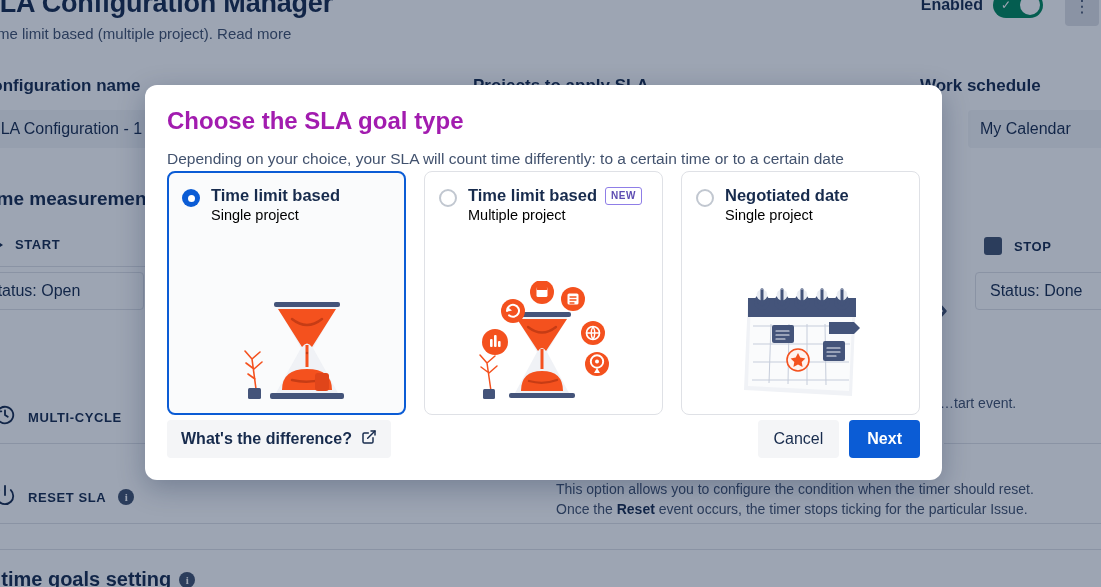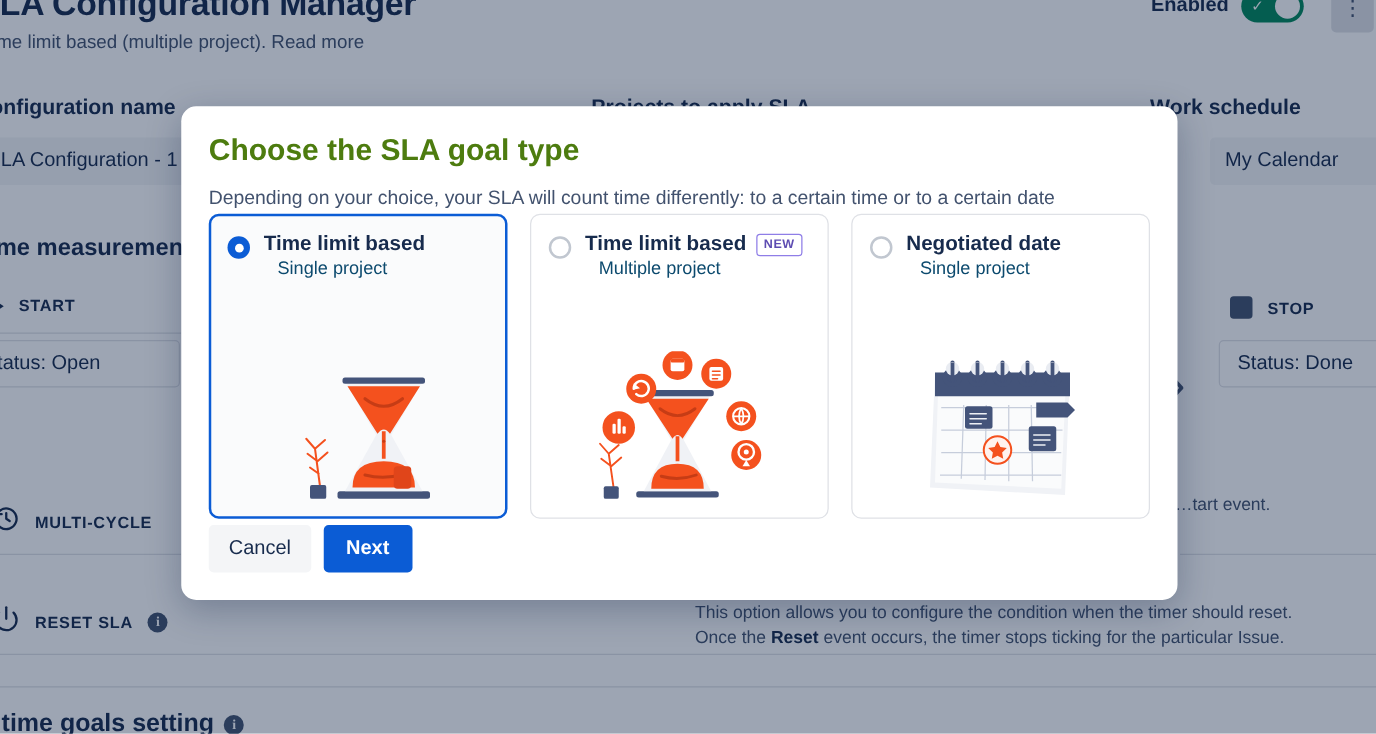--- a/index.html
+++ b/index.html
@@ -113,21 +113,21 @@
 
   
   .modal {
     position: absolute; left: 145px; top: 85px;
     width: 797px; height: 395px;
     background: #ffffff; border-radius: 12px;
     box-shadow: 0 8px 28px rgba(9,30,66,0.28);
     z-index: 100; padding: 22px 22px 0 22px;
   }
   .modal-title {
-    font-size: 24px; font-weight: bold; color: #4d7c0f; margin-bottom: 12px;
+    font-size: 24px; font-weight: bold; color: #a21caf; margin-bottom: 12px;
   }
   .modal-desc {
     font-size: 15.5px; color: #42526E; line-height: 1.55; max-width: 745px;
   }
   .cards { display: flex; gap: 18px; }
   .card {
     width: 240px; height: 244px; border-radius: 8px;
     border: 1px solid #DFE1E6; background: #ffffff;
     padding: 14px 14px 0 14px; position: relative;
   }
@@ -148,21 +148,21 @@
   .card-titles { min-width: 0; }
   .card-title {
     font-size: 16.5px; font-weight: bold; color: #172B4D;
     display: flex; align-items: center; gap: 8px; white-space: nowrap;
   }
   .badge-new {
     font-size: 10px; font-weight: bold; letter-spacing: 0.5px;
     color: #5E4DB2; border: 1px solid #8F7EE7; border-radius: 3px;
     padding: 1px 5px; line-height: 14px;
   }
-  .card-sub { font-size: 14.5px; color: #0c4a6e; margin-top: 2px; margin-left: 11px; }
+  .card-sub { font-size: 14.5px; color: #000000; margin-top: 2px; }
   .card-art {
     position: absolute; left: 0; right: 0; bottom: 8px; height: 125px;
     display: flex; align-items: flex-end; justify-content: center;
   }
 
   .modal-footer {
     position: absolute; left: 22px; right: 22px; bottom: 22px;
     display: flex; align-items: center; justify-content: space-between;
   }
   .btn {
@@ -425,19 +425,29 @@
             <path d="M103 38 L128 38 L134 44 L128 50 L103 50 Z" fill="#44547A"></path>
 
             <circle cx="72" cy="76" r="11" fill="#FFF2EE" stroke="#F4511E" stroke-width="1.6"></circle>
             <path d="M72 69 L74.3 73.6 L79.4 74.4 L75.7 78 L76.6 83 L72 80.6 L67.4 83 L68.3 78 L64.6 74.4 L69.7 73.6 Z" fill="#F4511E"></path>
           </svg>
         </div>
       </div>
     </div>
 
     <div class="modal-footer">
+      <button class="btn btn-link">
+        <span>What's the difference?</span>
+        <span>
+          <svg width="16" height="16" viewBox="0 0 24 24" fill="none" stroke="#172B4D" stroke-width="2.2" stroke-linecap="round" stroke-linejoin="round">
+            <path d="M18 13v6a2 2 0 0 1-2 2H5a2 2 0 0 1-2-2V8a2 2 0 0 1 2-2h6"></path>
+            <polyline points="15 3 21 3 21 9"></polyline>
+            <line x1="10" y1="14" x2="21" y2="3"></line>
+          </svg>
+        </span>
+      </button>
       <div class="footer-right">
         <button class="btn btn-cancel">Cancel</button>
         <button class="btn btn-next">Next</button>
       </div>
     </div>
   </div>
 </div>
 
 </body></html>

